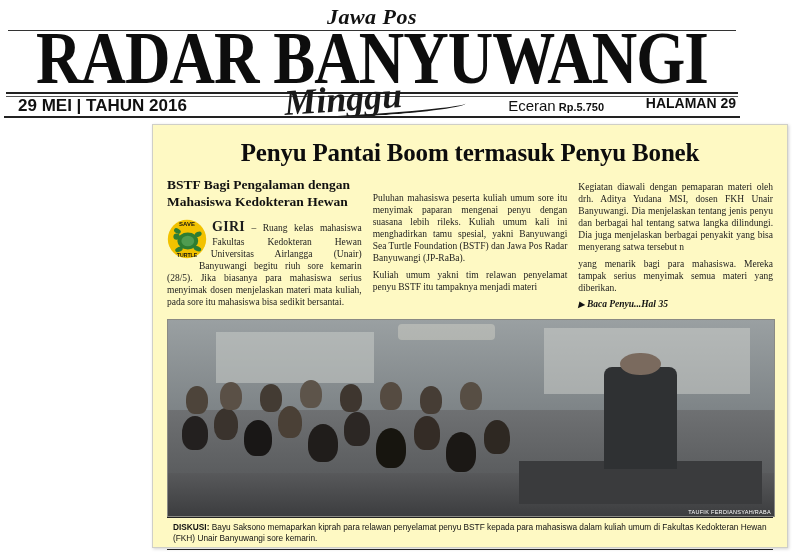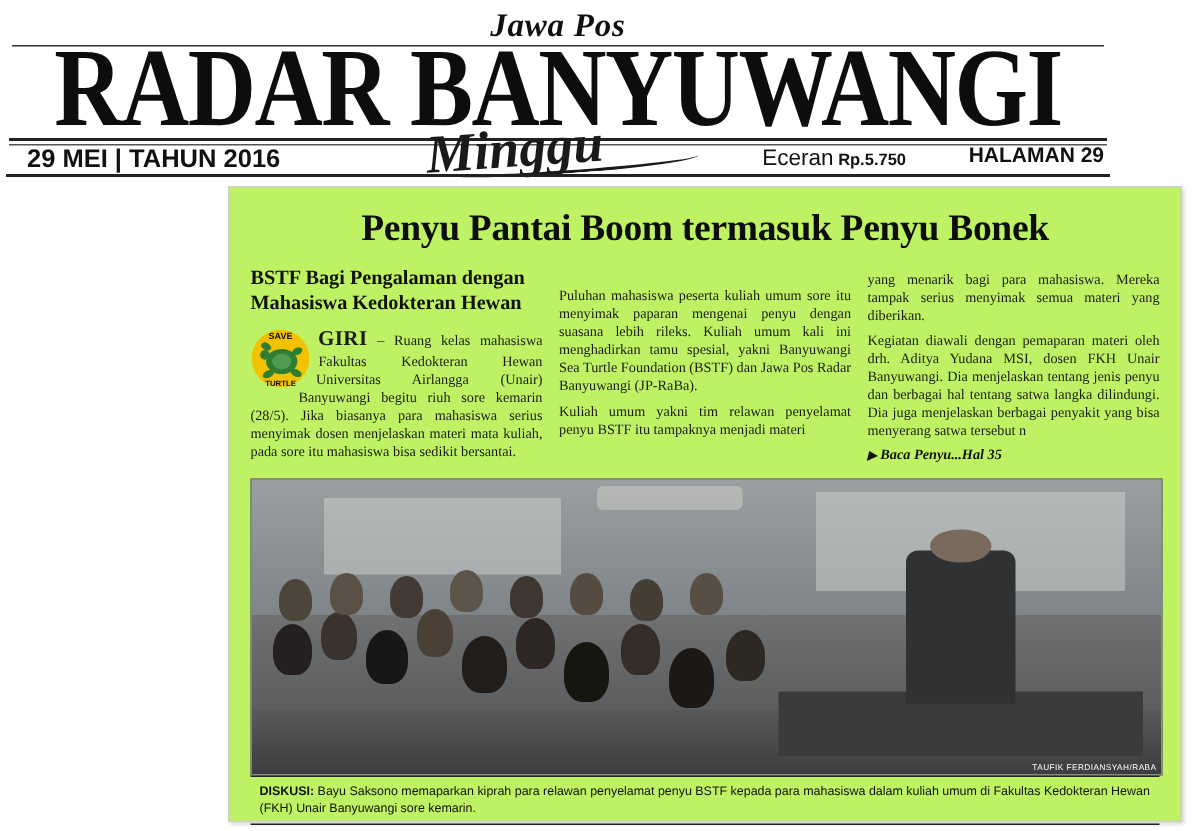--- a/index.html
+++ b/index.html
@@ -124,21 +124,21 @@
     border-top: 2px solid #222;
   }
 
   
   .article {
     position: absolute;
     left: 152px;
     top: 124px;
     width: 636px;
     height: 424px;
-    background: #bef264;
+    background: #fef9c3;
     border: 1px solid #cfcfc8;
     box-shadow: 1px 1px 3px rgba(0,0,0,0.18);
     padding: 0;
     box-sizing: border-box;
   }
   .headline {
     margin: 14px 16px 2px 16px;
     font-family: "Liberation Serif", serif;
     font-weight: bold;
     font-size: 25px;
@@ -286,22 +286,22 @@
 
       <p class="body-txt"><span class="dropcap-word">GIRI</span><span> – Ruang kelas mahasiswa Fakultas Kedokteran Hewan Universitas Airlangga (Unair) Banyuwangi begitu riuh sore kemarin (28/5). Jika biasanya para mahasiswa serius menyimak dosen menjelaskan materi mata kuliah, pada sore itu mahasiswa bisa sedikit bersantai.</span></p>
     </div>
 
     <div class="col">
       <p class="body-txt">Puluhan mahasiswa peserta kuliah umum sore itu menyimak paparan mengenai penyu dengan suasana lebih rileks. Kuliah umum kali ini menghadirkan tamu spesial, yakni Banyuwangi Sea Turtle Foundation (BSTF) dan Jawa Pos Radar Banyuwangi (JP-RaBa).</p>
       <p class="body-txt">Kuliah umum yakni tim relawan penyelamat penyu BSTF itu tampaknya menjadi materi</p>
     </div>
 
     <div class="col">
+      <p class="body-txt">Kegiatan diawali dengan pemaparan materi oleh drh. Aditya Yudana MSI, dosen FKH Unair Banyuwangi. Dia menjelaskan tentang jenis penyu dan berbagai hal tentang satwa langka dilindungi. Dia juga menjelaskan berbagai penyakit yang bisa menyerang satwa tersebut n</p>
       <p class="body-txt">yang menarik bagi para mahasiswa. Mereka tampak serius menyimak semua materi yang diberikan.</p>
-      <p class="body-txt">Kegiatan diawali dengan pemaparan materi oleh drh. Aditya Yudana MSI, dosen FKH Unair Banyuwangi. Dia menjelaskan tentang jenis penyu dan berbagai hal tentang satwa langka dilindungi. Dia juga menjelaskan berbagai penyakit yang bisa menyerang satwa tersebut n</p>
       <div class="jump-line"><span class="arrow">▶</span> <span>Baca Penyu...Hal 35</span></div>
     </div>
   </div>
 
   <div class="photo-wrap">
     <div class="ph-bg"></div>
     <div class="ph-wall"></div>
     <div class="ph-screen"></div>
     <div class="ph-board"></div>
     <div class="ph-light"></div>

